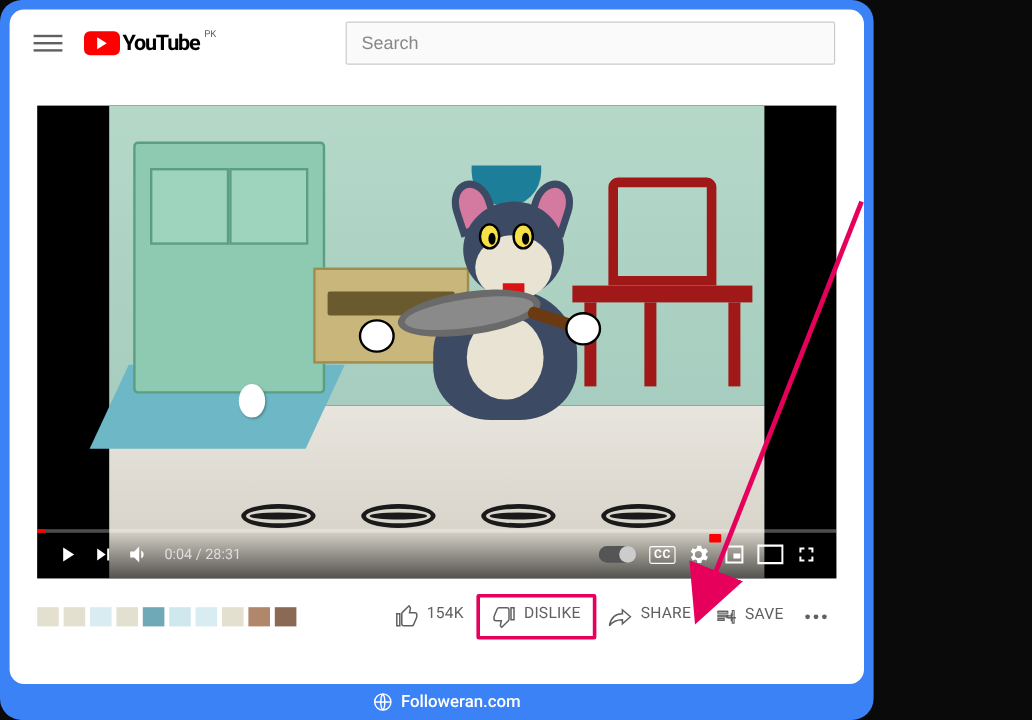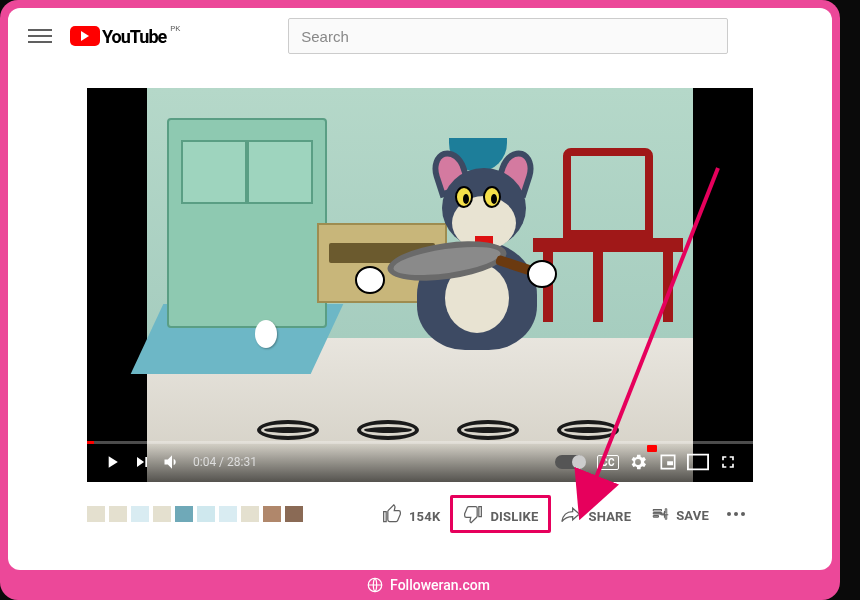--- a/index.html
+++ b/index.html
@@ -1,17 +1,17 @@
 <!DOCTYPE html>
 <html><head>
 <meta charset="utf-8">
 <style>
   * { box-sizing: border-box; margin: 0; padding: 0; }
   body { font-family: Roboto, Arial, sans-serif; background: #0a0a0a; width: 860px; height: 600px; overflow: hidden; position: relative; }
-  .outer-frame { background: #ec4899; width: 840px; height: 600px; border-radius: 18px; padding: 8px 8px 0 8px; position: relative; }
+  .outer-frame { background: #3b82f6; width: 728px; height: 600px; border-radius: 18px; padding: 8px 8px 0 8px; position: relative; }
   .white-panel { background: #fff; width: 100%; height: 562px; border-radius: 12px; overflow: hidden; position: relative; }
   .topbar { height: 56px; display: flex; align-items: center; padding: 0 24px 0 20px; }
   .hamburger { width: 24px; height: 24px; display: flex; flex-direction: column; justify-content: center; gap: 4px; cursor: pointer; margin-right: 18px; }
   .hamburger span { display: block; height: 2px; background: #606060; }
   .logo { display: flex; align-items: center; position: relative; }
   .logo-play { width: 30px; height: 20px; background: #ff0000; border-radius: 5px; display: flex; align-items: center; justify-content: center; }
   .logo-tri { width: 0; height: 0; border-left: 8px solid #fff; border-top: 5px solid transparent; border-bottom: 5px solid transparent; }
   .logo-text { font-weight: 700; font-size: 18px; letter-spacing: -1px; margin-left: 2px; color: #000; }
   .logo-country { font-size: 8px; color: #606060; position: absolute; top: -2px; right: -14px; }
   .search-box { margin-left: 122px; flex: 1; max-width: 440px; border-radius: 18px; }
@@ -67,21 +67,21 @@
   .ctrl-spacer { flex: 1; }
   .toggle { width: 30px; height: 14px; background: #555; border-radius: 8px; position: relative; margin-right: 8px;}
   .toggle::after { content:""; position:absolute; width:14px; height:14px; background:#ccc; border-radius:50%; right:-1px; top:0;}
   .cc-badge { font-size: 10px; font-weight: 700; border: 1.5px solid #fff; padding: 1px 3px; border-radius: 2px; letter-spacing: .5px; }
   .hd-dot { position: relative; }
   .hd-dot::after { content:""; position:absolute; top:-2px; right:-4px; width:10px; height:7px; background:#ff0000; border-radius:1px;}
   .action-bar { width: 666px; margin: 14px auto 0 auto; display: flex; align-items: center; height: 36px; }
   .blur-blocks { display: flex; gap: 4px; }
   .blur-blocks span { display: inline-block; width: 18px; height: 16px; }
   .action-bar .spacer { flex: 1; }
-  .action-btn { display: flex; align-items: flex-end; gap: 7px; padding: 7px 10px; font-size: 13px; font-weight: 700; color: #606060; cursor: pointer; letter-spacing: .2px; }
+  .action-btn { display: flex; align-items: flex-start; gap: 7px; padding: 7px 10px; font-size: 13px; font-weight: 400; color: #606060; cursor: pointer; letter-spacing: .2px; }
   .action-btn svg { fill: #606060; }
   .dislike-box { border: 3px solid #e6005c; border-radius: 2px; padding: 4px 6px; }
   .more-dots { display:flex; gap:3px; padding:8px;}
   .more-dots span{width:4px;height:4px;background:#606060;border-radius:50%;}
   .arrow-annot { position: absolute; pointer-events: none; }
   .watermark { position: absolute; bottom: 6px; left: 16px; right: 0; display: flex; align-items: center; justify-content: center; gap: 6px; color: #fff; font-size: 14px; font-weight: 500; }
   .watermark svg { stroke: #fff; }
 </style>
 </head>
 <body>

